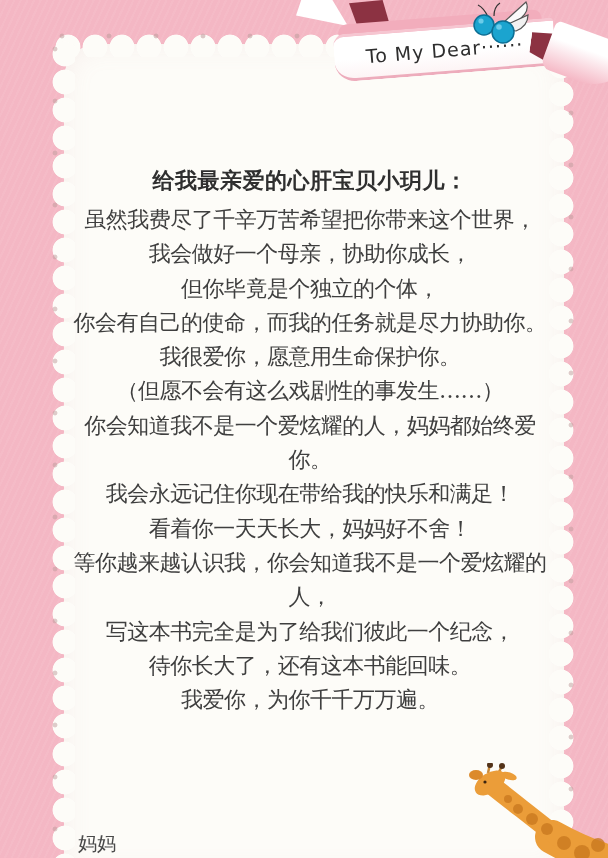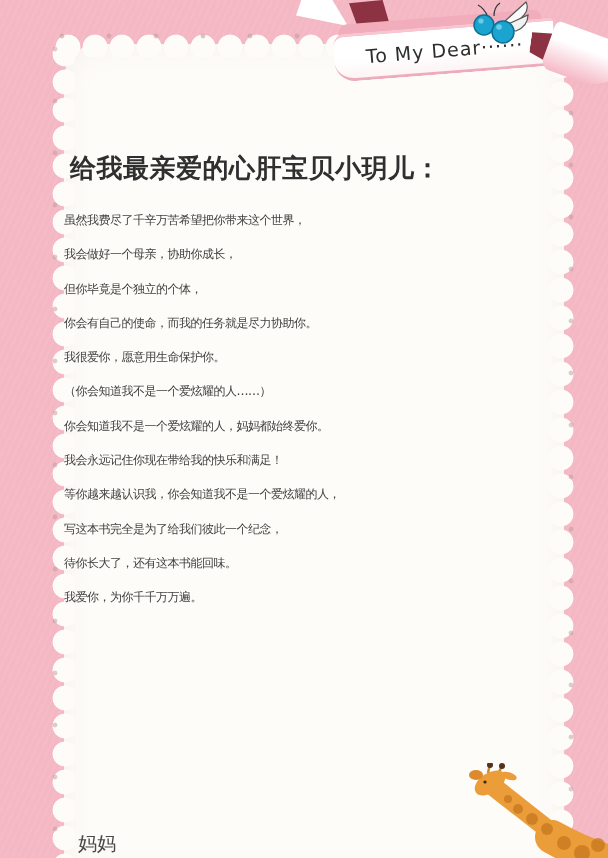--- a/index.html
+++ b/index.html
@@ -74,26 +74,26 @@
   .rb-tail-right{
     position:absolute;left:546px;top:33px;width:84px;height:50px;
     background:linear-gradient(180deg,#ffffff 35%,#f5b9c6);
     transform:rotate(20deg);border-radius:6px 0 42px 10px;
   }
 
   .butterfly{position:absolute;left:470px;top:0;z-index:6;}
   .giraffe{position:absolute;left:452px;top:763px;z-index:6;}
 
   .title{
-    position:absolute;left:70px;width:480px;top:151px;z-index:3;
-    text-align:left;font-weight:bold;font-size:26px;letter-spacing:0.5px;color:#2f2f2f;
+    position:absolute;left:70px;width:480px;top:166px;z-index:3;
+    text-align:center;font-weight:bold;font-size:22px;letter-spacing:0.5px;color:#2f2f2f;
   }
   .letter-body{
     position:absolute;left:64px;width:492px;top:203px;z-index:3;
-    font-size:12px;color:#3f3f3f;letter-spacing:-0.5px;
+    text-align:center;font-size:22px;color:#3f3f3f;letter-spacing:-0.5px;
   }
   .letter-body p{margin:0;line-height:34.3px;}
   .signature{
     position:absolute;left:64px;width:492px;top:831px;z-index:3;
     text-align:left;font-size:19px;color:#4a4a4a;transform:translateX(14px);
   }
 </style>
 </head>
 <body>
 
@@ -127,23 +127,24 @@
   </svg>
 
   <div class="title">给我最亲爱的心肝宝贝小玥儿：</div>
 
   <div class="letter-body">
     <p>虽然我费尽了千辛万苦希望把你带来这个世界，</p>
     <p>我会做好一个母亲，协助你成长，</p>
     <p>但你毕竟是个独立的个体，</p>
     <p>你会有自己的使命，而我的任务就是尽力协助你。</p>
     <p>我很爱你，愿意用生命保护你。</p>
-    <p>（你会知道我不是一个爱炫耀的人……）</p>
+    <p>（但愿不会有这么戏剧性的事发生……）</p>
     <p>你会知道我不是一个爱炫耀的人，妈妈都始终爱你。</p>
     <p>我会永远记住你现在带给我的快乐和满足！</p>
+    <p>看着你一天天长大，妈妈好不舍！</p>
     <p>等你越来越认识我，你会知道我不是一个爱炫耀的人，</p>
     <p>写这本书完全是为了给我们彼此一个纪念，</p>
     <p>待你长大了，还有这本书能回味。</p>
     <p>我爱你，为你千千万万遍。</p>
   </div>
 
   <div class="signature">妈妈</div>
 
   <svg class="giraffe" width="156" height="95" viewBox="0 0 156 95">
     <path d="M100,74 C118,84 136,92 154,98" stroke="#eb9d39" stroke-width="34" fill="none" stroke-linecap="round"></path>

